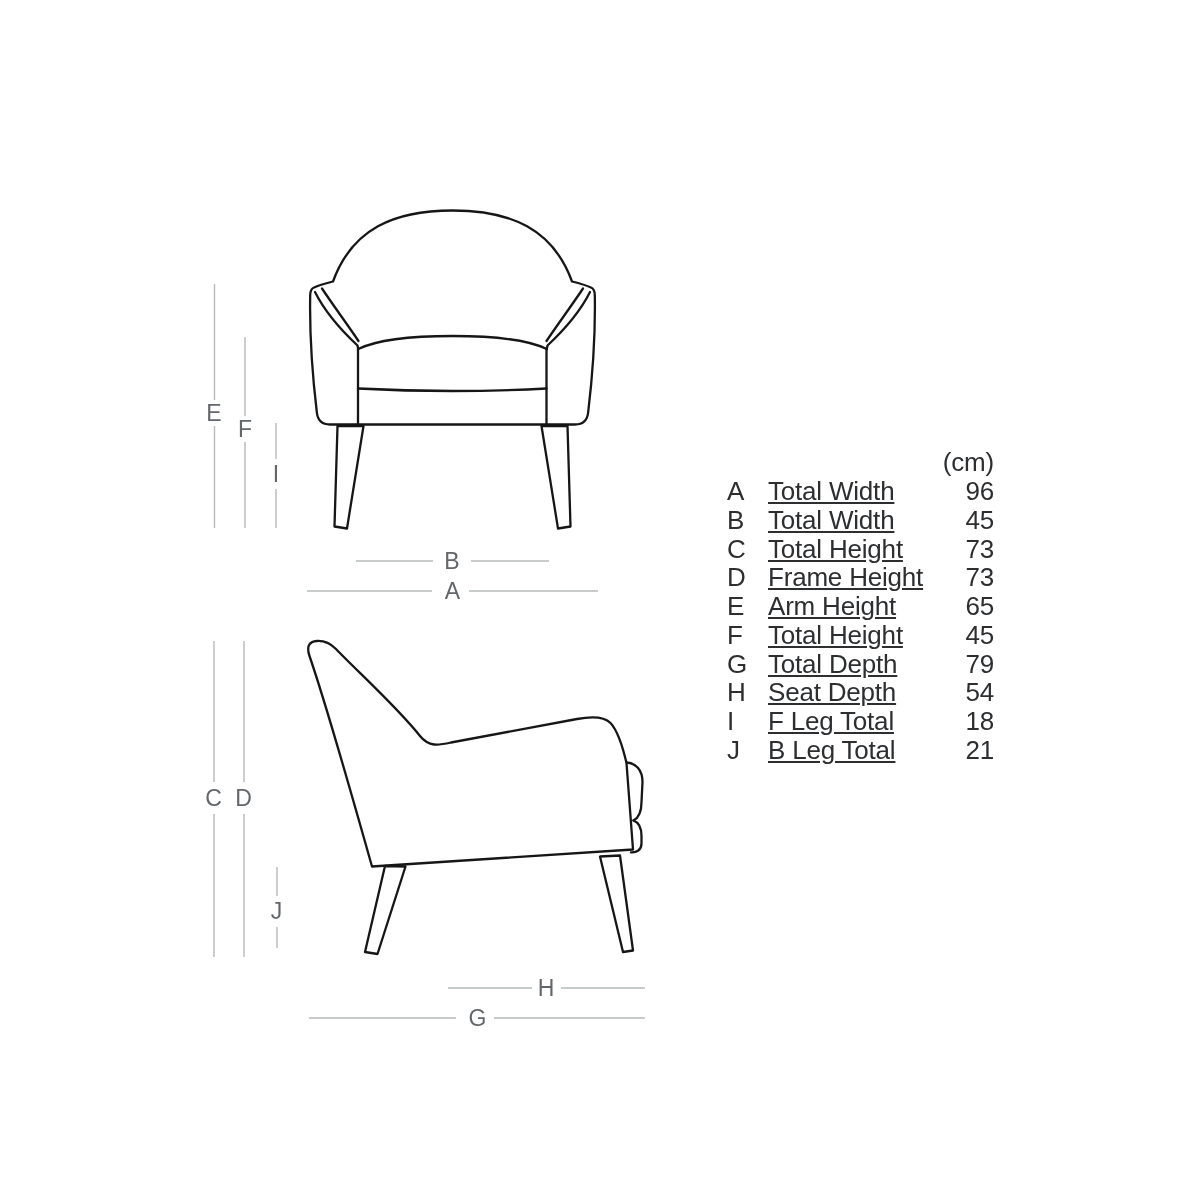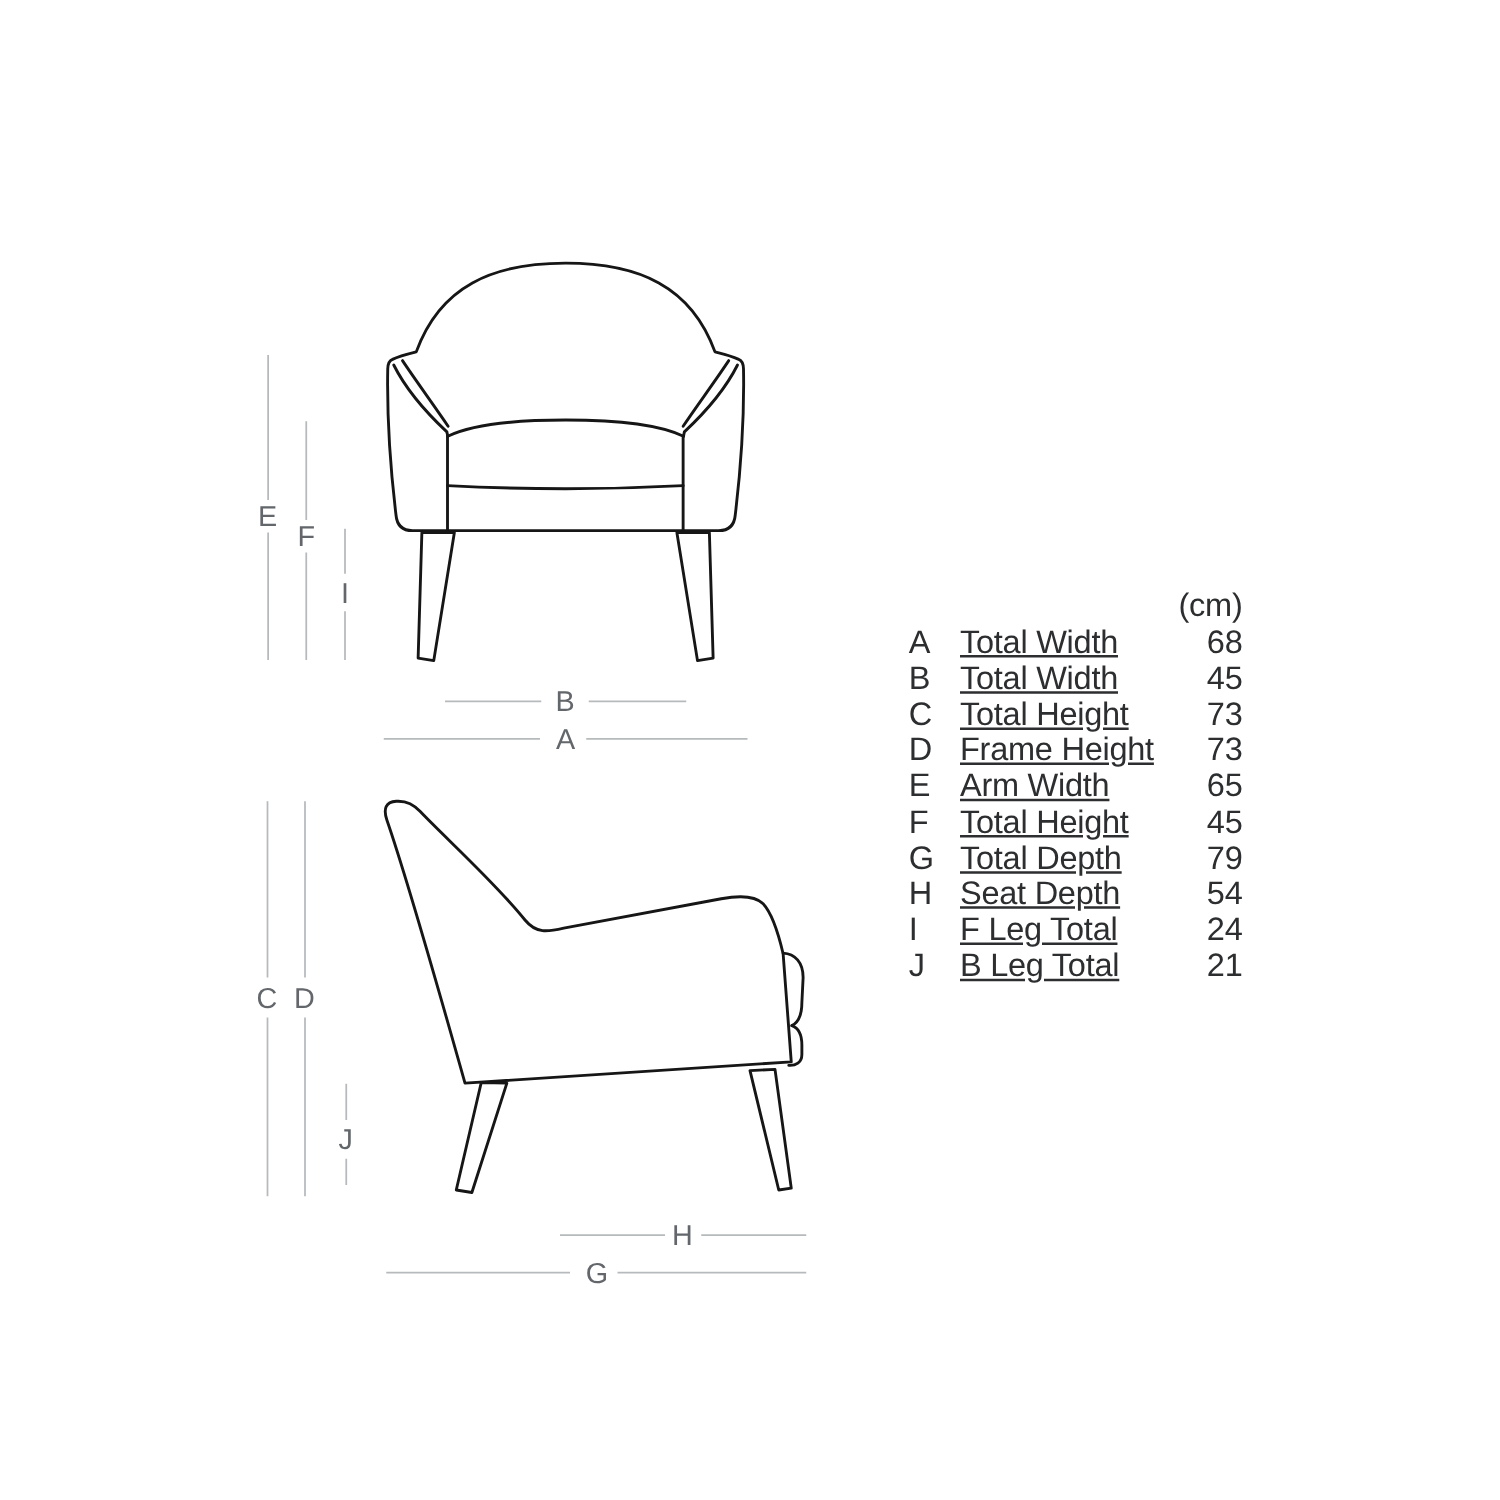--- a/index.html
+++ b/index.html
@@ -23,21 +23,21 @@
          stroke-linecap:round;stroke-linejoin:round;}
   .chair.filled{fill:#ffffff;}
   .dim{stroke:var(--dimension-line);stroke-width:1.4;fill:none;stroke-linecap:butt;}
   text.dimlabel{
     font-family:"Liberation Sans", sans-serif;
     font-size:23px;fill:var(--dimension-label);
     text-anchor:middle;
   }
 
   .spec-table{
-    position:absolute;left:727px;top:470px;width:267px;
+    position:absolute;left:727px;top:448px;width:267px;
     color:var(--table-text);
     font-size:26px;letter-spacing:-0.2px;
   }
   .unit-row{height:29px;display:flex;align-items:center;
             justify-content:flex-end;text-align:right;}
   .row{height:28.8px;display:flex;align-items:center;}
   .row .letter{width:41px;flex:0 0 41px;}
   .row .name{flex:1 1 auto;white-space:nowrap;text-decoration:underline;}
   .row .value{flex:0 0 46px;text-align:right;}
 </style>
@@ -119,61 +119,61 @@
       <text class="dimlabel" x="477.5" y="1026">G</text>
     </g>
   </svg>
 
   <div class="spec-table">
     <div class="unit-row">(cm)</div>
 
     <div class="row">
       <span class="letter">A</span>
       <span class="name">Total Width</span>
-      <span class="value">68</span>
+      <span class="value">96</span>
     </div>
     <div class="row">
       <span class="letter">B</span>
       <span class="name">Total Width</span>
       <span class="value">45</span>
     </div>
     <div class="row">
       <span class="letter">C</span>
       <span class="name">Total Height</span>
       <span class="value">73</span>
     </div>
     <div class="row">
       <span class="letter">D</span>
       <span class="name">Frame Height</span>
       <span class="value">73</span>
     </div>
     <div class="row">
       <span class="letter">E</span>
-      <span class="name">Arm Width</span>
+      <span class="name">Arm Height</span>
       <span class="value">65</span>
     </div>
     <div class="row">
       <span class="letter">F</span>
       <span class="name">Total Height</span>
       <span class="value">45</span>
     </div>
     <div class="row">
       <span class="letter">G</span>
       <span class="name">Total Depth</span>
       <span class="value">79</span>
     </div>
     <div class="row">
       <span class="letter">H</span>
       <span class="name">Seat Depth</span>
       <span class="value">54</span>
     </div>
     <div class="row">
       <span class="letter">I</span>
       <span class="name">F Leg Total</span>
-      <span class="value">24</span>
+      <span class="value">18</span>
     </div>
     <div class="row">
       <span class="letter">J</span>
       <span class="name">B Leg Total</span>
       <span class="value">21</span>
     </div>
   </div>
 </div>
 
 </body></html>

